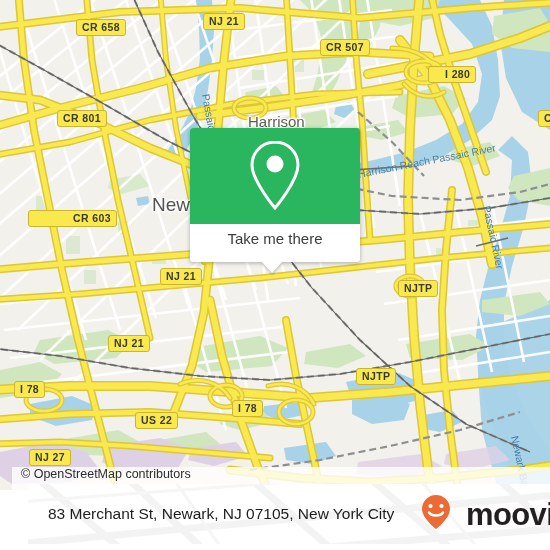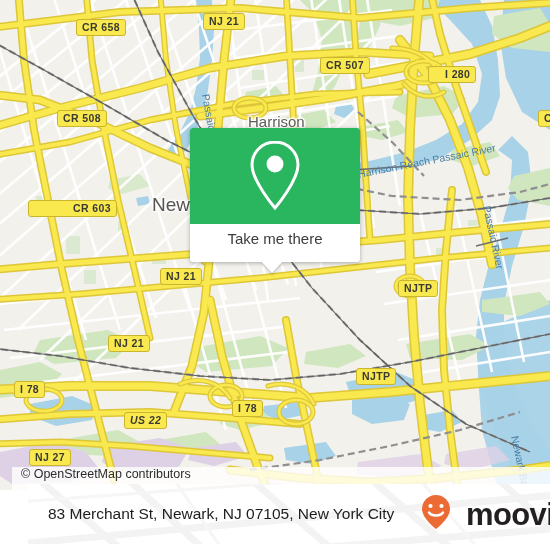--- a/index.html
+++ b/index.html
@@ -425,32 +425,32 @@
 
         <g stroke="#6d6d6d" fill="none" stroke-width="1.6">
           <path d="M352,170 L412,166"></path>
           <path d="M476,246 L508,238"></path>
         </g>
       </g>
     </svg>
 
     <div class="shield" style="left:76px;  top:19px;">CR 658</div>
     <div class="shield" style="left:203px; top:13px;">NJ 21</div>
-    <div class="shield" style="left:320px; top:57px;">CR 507</div>
+    <div class="shield" style="left:320px; top:39px;">CR 507</div>
     <div class="shield" style="left:428px; top:66px;padding-left:16px;">I 280</div>
-    <div class="shield" style="left:57px;  top:110px;">CR 508</div>
+    <div class="shield" style="left:57px;  top:110px;">CR 801</div>
     <div class="shield" style="left:538px; top:110px;">C</div>
-    <div class="shield" style="left:28px;  top:200px;padding-left:44px;">CR 603</div>
+    <div class="shield" style="left:28px;  top:210px;padding-left:44px;">CR 603</div>
     <div class="shield" style="left:160px; top:268px;">NJ 21</div>
     <div class="shield" style="left:398px; top:280px;">NJTP</div>
     <div class="shield" style="left:108px; top:335px;">NJ 21</div>
     <div class="shield" style="left:356px; top:368px;">NJTP</div>
     <div class="shield" style="left:14px;  top:381px;">I 78</div>
     <div class="shield" style="left:232px; top:400px;">I 78</div>
-    <div class="shield" style="left:124px; top:412px;font-style:italic;">US 22</div>
+    <div class="shield" style="left:135px; top:412px;">US 22</div>
     <div class="shield" style="left:29px;  top:449px;">NJ 27</div>
     <div class="shield" style="left:267px; top:484px;">I 95</div>
 
     <div class="place-label place-town" style="left:248px; top:113px;text-align:right;">Harrison</div>
     <div class="place-label place-city" style="left:152px; top:194px;">Newark</div>
 
     <div class="water-label" style="left:358px; top:168px; transform:rotate(-11deg); transform-origin:left center;">Harrison Reach Passaic River</div>
     <div class="water-label" style="left:487px; top:200px; transform:rotate(78deg); transform-origin:left center;">Passaic River</div>
     <div class="water-label" style="left:206px; top:88px; transform:rotate(80deg); transform-origin:left center;">Passaic River</div>
     <div class="water-label" style="left:515px; top:430px; transform:rotate(78deg); transform-origin:left center;">Newark Bay</div>

